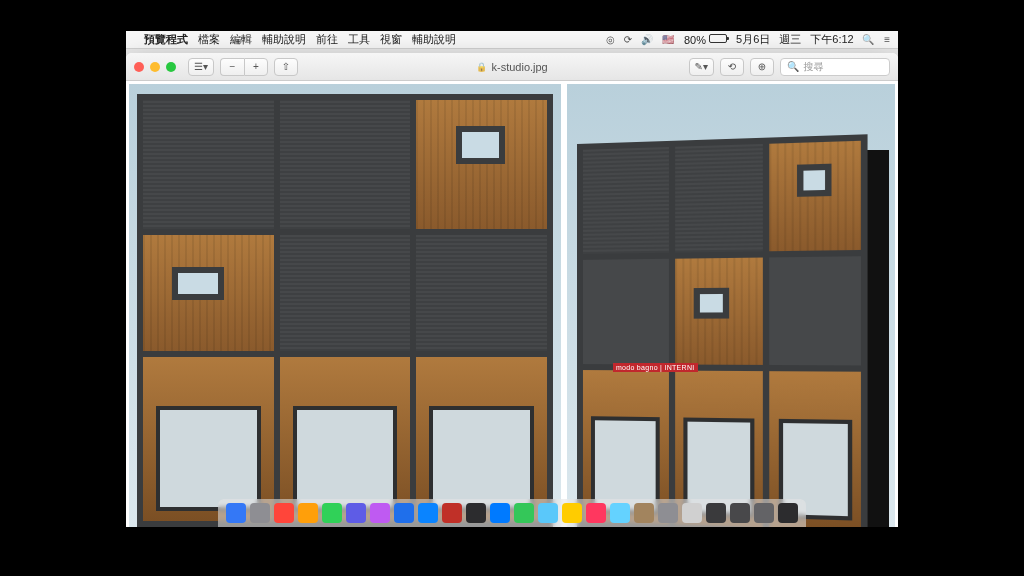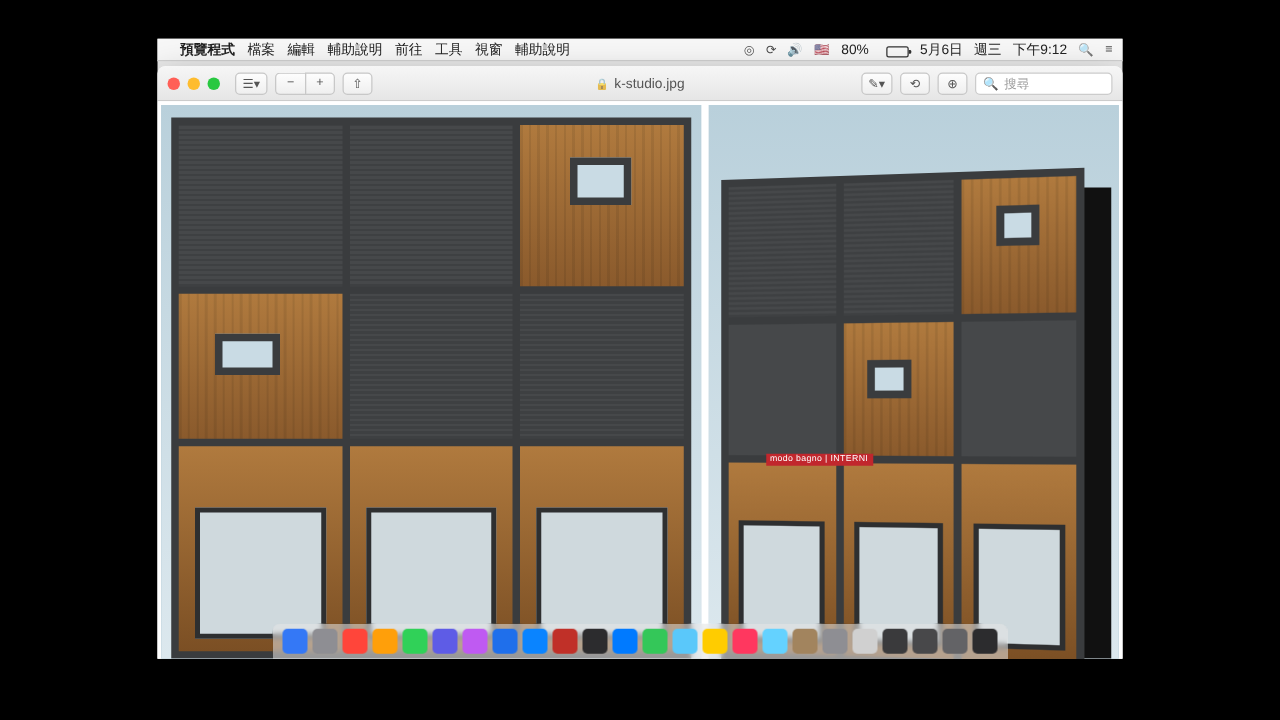--- a/index.html
+++ b/index.html
@@ -21,21 +21,21 @@
     display: flex; align-items: center;
     padding: 0 8px; font-size: 11px; color: #222;
     border-bottom: 1px solid #d0d0d0;
   }
   .menubar .left { display: flex; align-items: center; gap: 10px; }
   .menubar .right { margin-left: auto; display: flex; align-items: center; gap: 9px; }
   .apple { font-size: 12px; }
   .app-name { font-weight: 600; }
   .status-icon { font-size: 10px; opacity: .8; }
   .battery {
-    display: inline-flex; align-items: flex-end; gap: 14px;
+    display: inline-flex; align-items: flex-start; gap: 3px;
   }
   .battery-body {
     width: 18px; height: 9px; border: 1px solid #333; border-radius: 2px;
     position: relative;
   }
   .battery-body::after {
     content: ""; position: absolute; right: -3px; top: 2px;
     width: 2px; height: 3px; background: #333; border-radius: 0 1px 1px 0;
   }
   .battery-fill { height: 100%; width: 80%; background: #333; }
@@ -175,21 +175,21 @@
       <span class="status-icon">◎</span>
       <span class="status-icon">⟳</span>
       <span class="status-icon">🔊</span>
       <span class="status-icon">🇺🇸</span>
       <span class="battery">
         <span>80%</span>
         <span class="battery-body"><span class="battery-fill"></span></span>
       </span>
       <span>5月6日</span>
       <span>週三</span>
-      <span>下午9:12</span>
+      <span>下午6:12</span>
       <span class="status-icon">🔍</span>
       <span class="status-icon">≡</span>
     </div>
   </div>
 
   <div class="window">
     <div class="titlebar">
       <div class="traffic">
         <span class="dot r"></span>
         <span class="dot y"></span>

